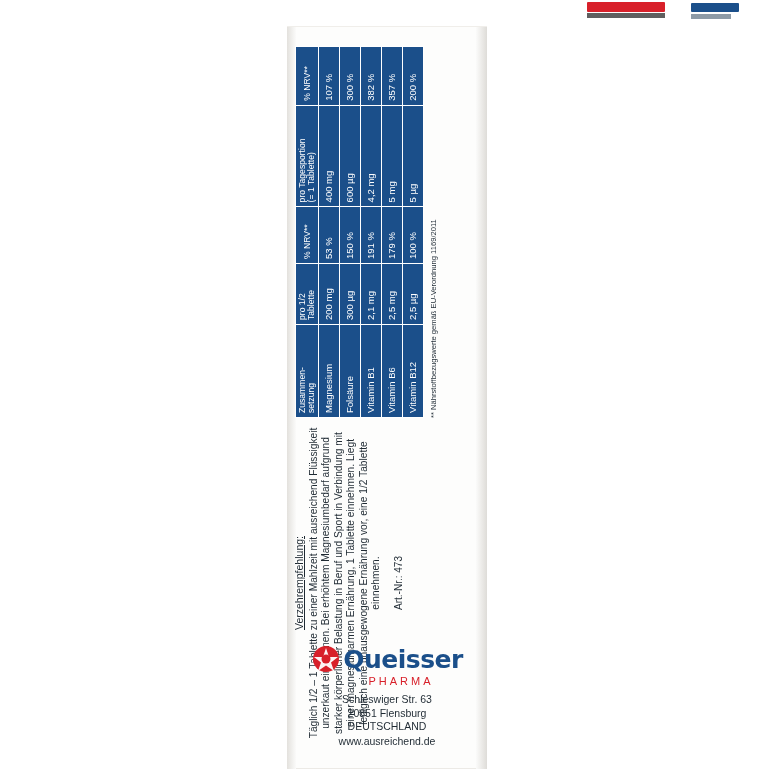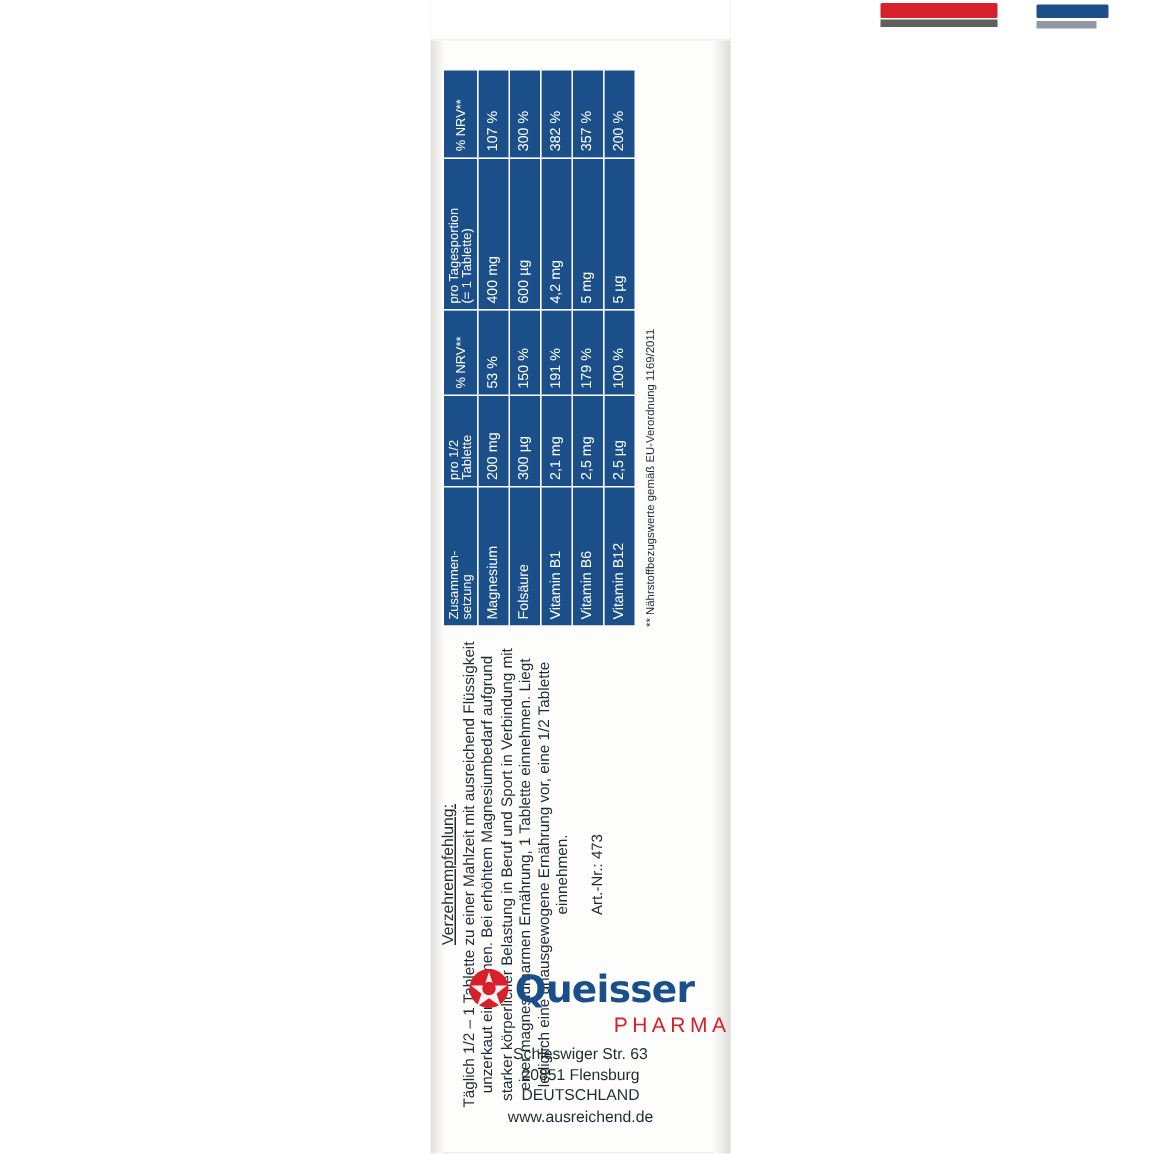--- a/index.html
+++ b/index.html
@@ -131,22 +131,22 @@
   .q-mark{
     width:30px;height:30px;position:relative;
   }
   .q-mark svg{display:block;}
   .q-word{
     font-family:"DejaVu Sans", sans-serif;
     font-size:25px; color:#1b4f8a; letter-spacing:-0.5px; font-weight:600;
     line-height:1;
   }
   .pharma{
-    font-size:14px;color:#d8202a;letter-spacing:3px;margin-top:1px;
-    margin-left:28px;text-align:right;
+    font-size:11px;color:#d8202a;letter-spacing:3px;margin-top:1px;
+    margin-left:28px;text-align:center;
   }
   .addr{
     font-size:10.5px;color:#1f2a33;line-height:1.3;margin-top:6px;
   }
   .addr .web{margin-top:1px;}
 </style>
 </head>
 <body>
 
 <div class="scene">

